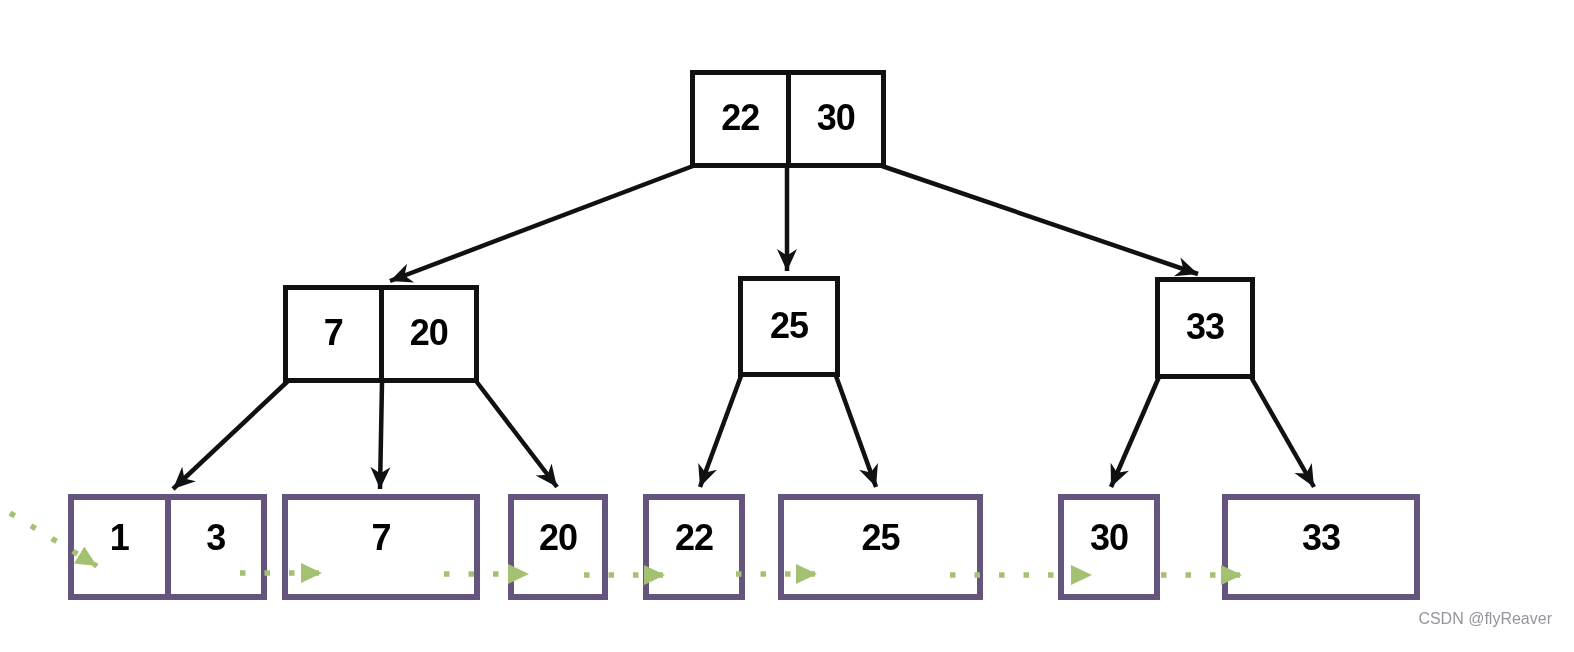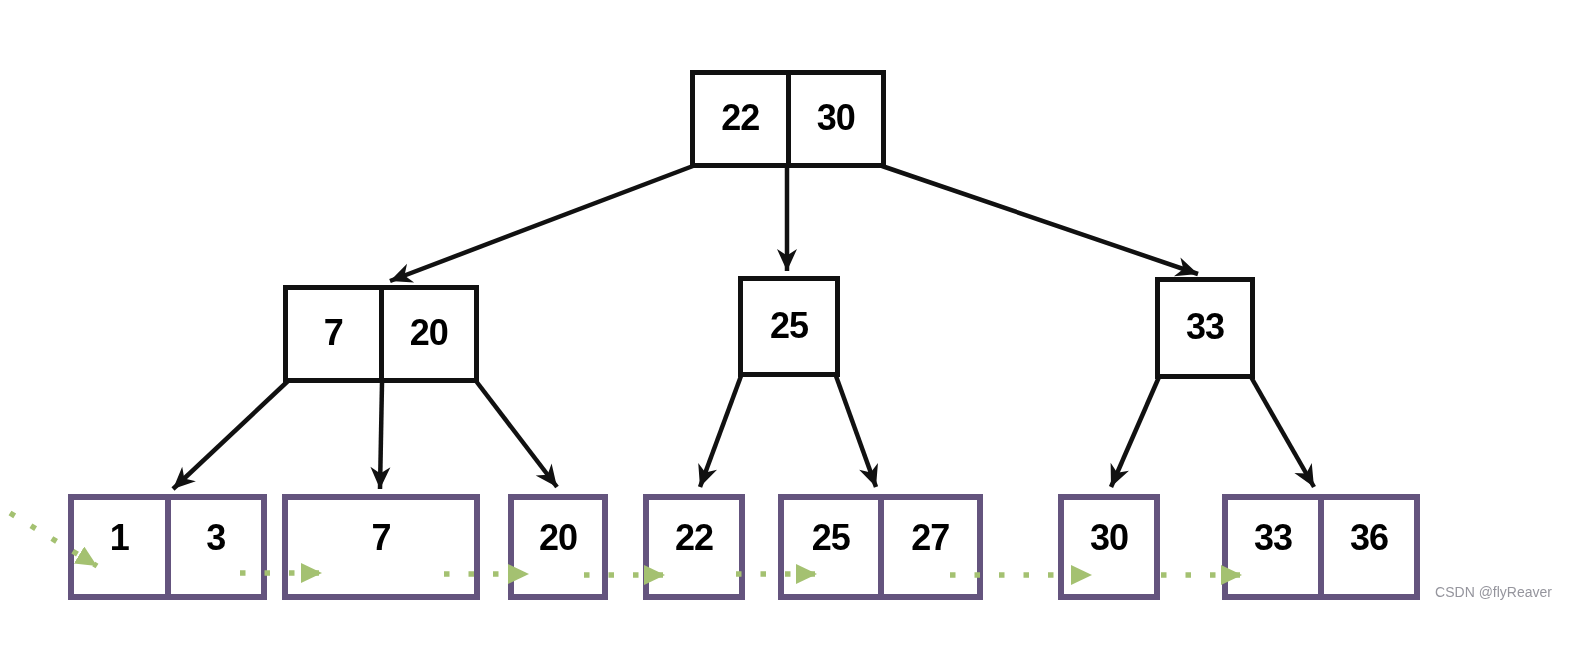--- a/index.html
+++ b/index.html
@@ -59,22 +59,22 @@
     stroke-width: 5.5;
     stroke-dasharray: 5.5 19;
     stroke-linecap: butt;
     fill: none;
   }
   .mk-black { fill: var(--internal-border); }
   .mk-green { fill: var(--linked-list-arrow); }
   .watermark {
     position: absolute;
     right: 22px;
-    top: 584px;
-    font-size: 14px;
+    top: 610px;
+    font-size: 16px;
     color: var(--watermark-text);
     z-index: 3;
   }
 </style>
 </head>
 <body>
 
 <div class="canvas">
 
   <div class="node internal" style="left:690px; top:70px; width:196px; height:98px;">
@@ -101,28 +101,26 @@
     <div class="cell">7</div>
   </div>
   <div class="node leaf" style="left:508px; top:494px; width:100px; height:106px;">
     <div class="cell">20</div>
   </div>
   <div class="node leaf" style="left:643px; top:494px; width:102px; height:106px;">
     <div class="cell">22</div>
   </div>
   <div class="node leaf" style="left:778px; top:494px; width:205px; height:106px;">
     <div class="cell">25</div>
-    <div class="cell">27</div>
   </div>
   <div class="node leaf" style="left:1058px; top:494px; width:102px; height:106px;">
     <div class="cell">30</div>
   </div>
   <div class="node leaf" style="left:1222px; top:494px; width:198px; height:106px;">
     <div class="cell">33</div>
-    <div class="cell">36</div>
   </div>
 
   <svg class="arrow-layer" viewBox="0 0 1574 652" xmlns="http://www.w3.org/2000/svg">
     <defs>
       <marker id="mBlack" markerUnits="userSpaceOnUse" markerWidth="26" markerHeight="24" refX="23" refY="11" orient="auto">
         <path class="mk-black" d="M1,1 L23,11 L1,21 L7.5,11 Z"></path>
       </marker>
       <marker id="mGreen" markerUnits="userSpaceOnUse" markerWidth="24" markerHeight="22" refX="21" refY="10" orient="auto">
         <path class="mk-green" d="M0,0 L21,10 L0,20 Z"></path>
       </marker>

